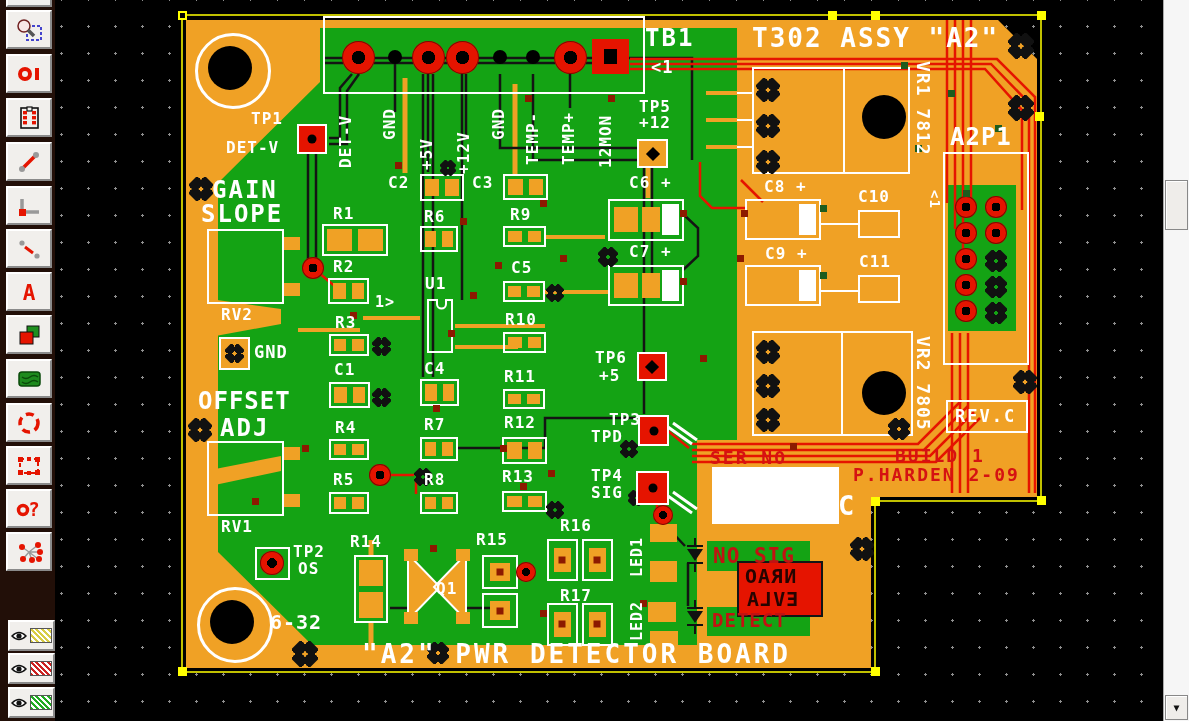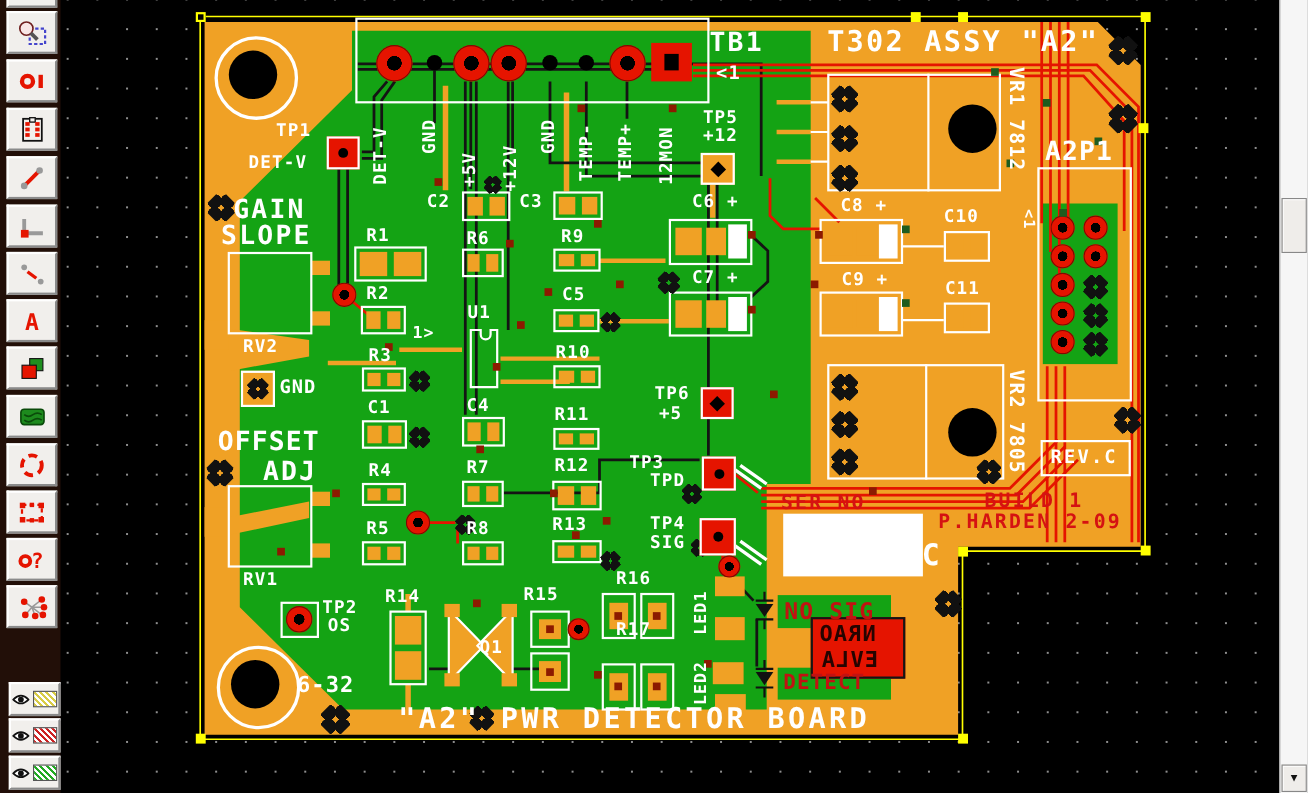--- a/index.html
+++ b/index.html
@@ -469,21 +469,21 @@
   <div class="sl v" style="left:456px;top:174px">+12V</div>
   <div class="sl v" style="left:491px;top:140px">GND</div>
   <div class="sl v" style="left:525px;top:165px">TEMP-</div>
   <div class="sl v" style="left:561px;top:165px">TEMP+</div>
   <div class="sl v" style="left:598px;top:168px">12MON</div>
   <div class="sl" style="left:212px;top:178px;font-size:24px;letter-spacing:2px">GAIN</div>
   <div class="sl" style="left:201px;top:202px;font-size:24px;letter-spacing:2px">SLOPE</div>
   <div class="sl" style="left:221px;top:307px">RV2</div>
   <div class="sl" style="left:254px;top:344px;font-size:17px">GND</div>
   <div class="sl" style="left:198px;top:389px;font-size:24px;letter-spacing:1px">OFFSET</div>
-  <div class="sl" style="left:239px;top:416px;font-size:24px;letter-spacing:2px">ADJ</div>
+  <div class="sl" style="left:220px;top:416px;font-size:24px;letter-spacing:2px">ADJ</div>
   <div class="sl" style="left:221px;top:519px">RV1</div>
   <div class="sl" style="left:293px;top:544px">TP2</div>
   <div class="sl" style="left:298px;top:561px">OS</div>
   <div class="sl" style="left:270px;top:612px;font-size:20px">6-32</div>
   <div class="sl" style="left:333px;top:206px">R1</div>
   <div class="sl" style="left:333px;top:259px">R2</div>
   <div class="sl" style="left:335px;top:315px">R3</div>
   <div class="sl" style="left:334px;top:362px">C1</div>
   <div class="sl" style="left:335px;top:420px">R4</div>
   <div class="sl" style="left:333px;top:472px">R5</div>
@@ -498,28 +498,28 @@
   <div class="sl" style="left:424px;top:472px">R8</div>
   <div class="sl" style="left:472px;top:175px">C3</div>
   <div class="sl" style="left:510px;top:207px">R9</div>
   <div class="sl" style="left:511px;top:260px">C5</div>
   <div class="sl" style="left:505px;top:312px">R10</div>
   <div class="sl" style="left:504px;top:369px">R11</div>
   <div class="sl" style="left:504px;top:415px">R12</div>
   <div class="sl" style="left:502px;top:469px">R13</div>
   <div class="sl" style="left:476px;top:532px">R15</div>
   <div class="sl" style="left:560px;top:518px">R16</div>
-  <div class="sl" style="left:560px;top:564px">R17</div>
+  <div class="sl" style="left:560px;top:588px">R17</div>
   <div class="sl" style="left:629px;top:175px">C6 +</div>
   <div class="sl" style="left:629px;top:244px">C7 +</div>
   <div class="sl" style="left:764px;top:179px">C8 +</div>
   <div class="sl" style="left:765px;top:246px">C9 +</div>
   <div class="sl" style="left:858px;top:189px">C10</div>
   <div class="sl" style="left:859px;top:254px">C11</div>
-  <div class="sl" style="left:572px;top:412px">TP3</div>
+  <div class="sl" style="left:609px;top:412px">TP3</div>
   <div class="sl" style="left:591px;top:429px">TPD</div>
   <div class="sl" style="left:591px;top:468px">TP4</div>
   <div class="sl" style="left:591px;top:485px">SIG</div>
   <div class="sl" style="left:595px;top:350px">TP6</div>
   <div class="sl" style="left:599px;top:368px">+5</div>
   <div class="sl v" style="left:630px;top:577px;font-size:15px">LED1</div>
   <div class="sl v" style="left:630px;top:641px;font-size:15px">LED2</div>
   <div class="sl vd" style="left:932px;top:61px;font-size:18px">VR1 7812</div>
   <div class="sl vd" style="left:932px;top:336px;font-size:18px">VR2 7805</div>
   <div class="sl" style="left:950px;top:125px;font-size:24px">A2P1</div>

